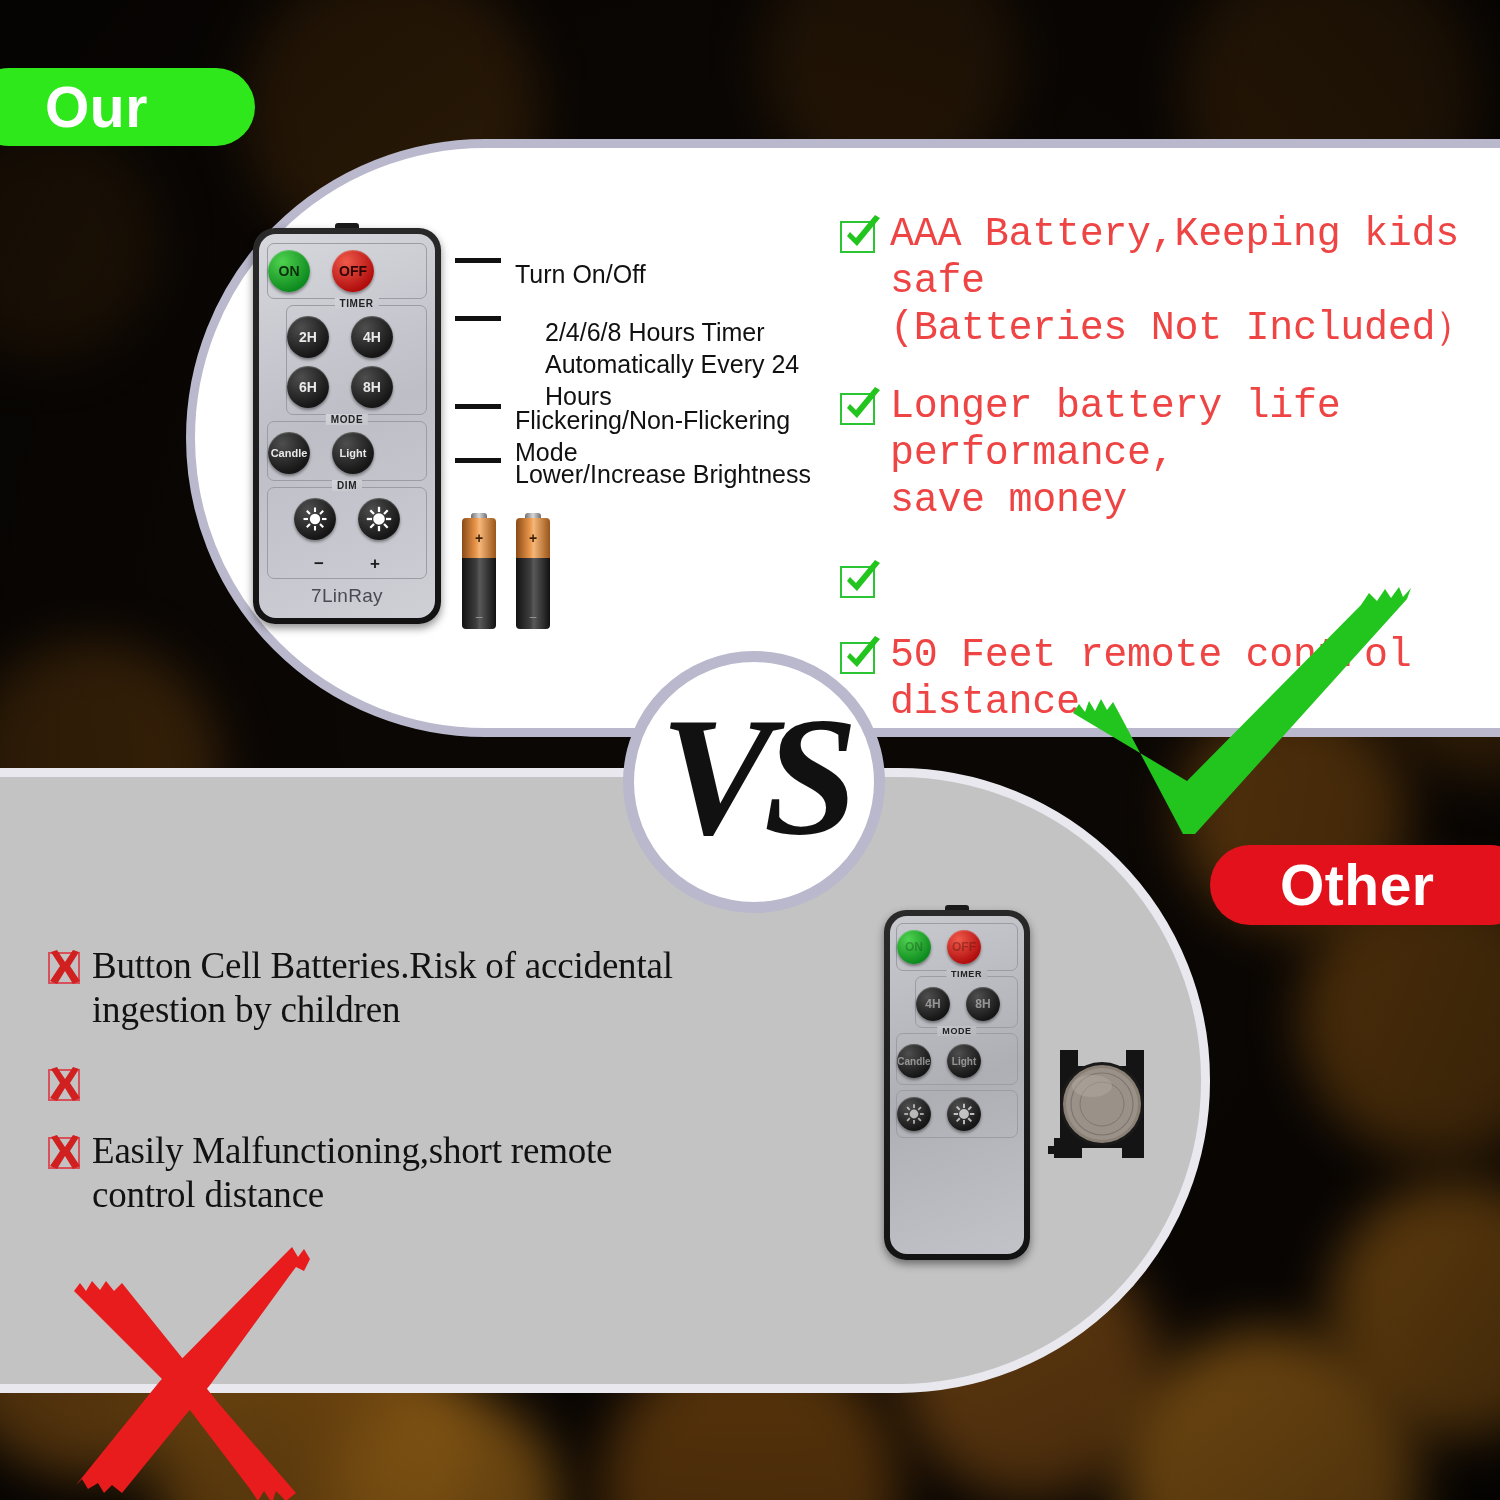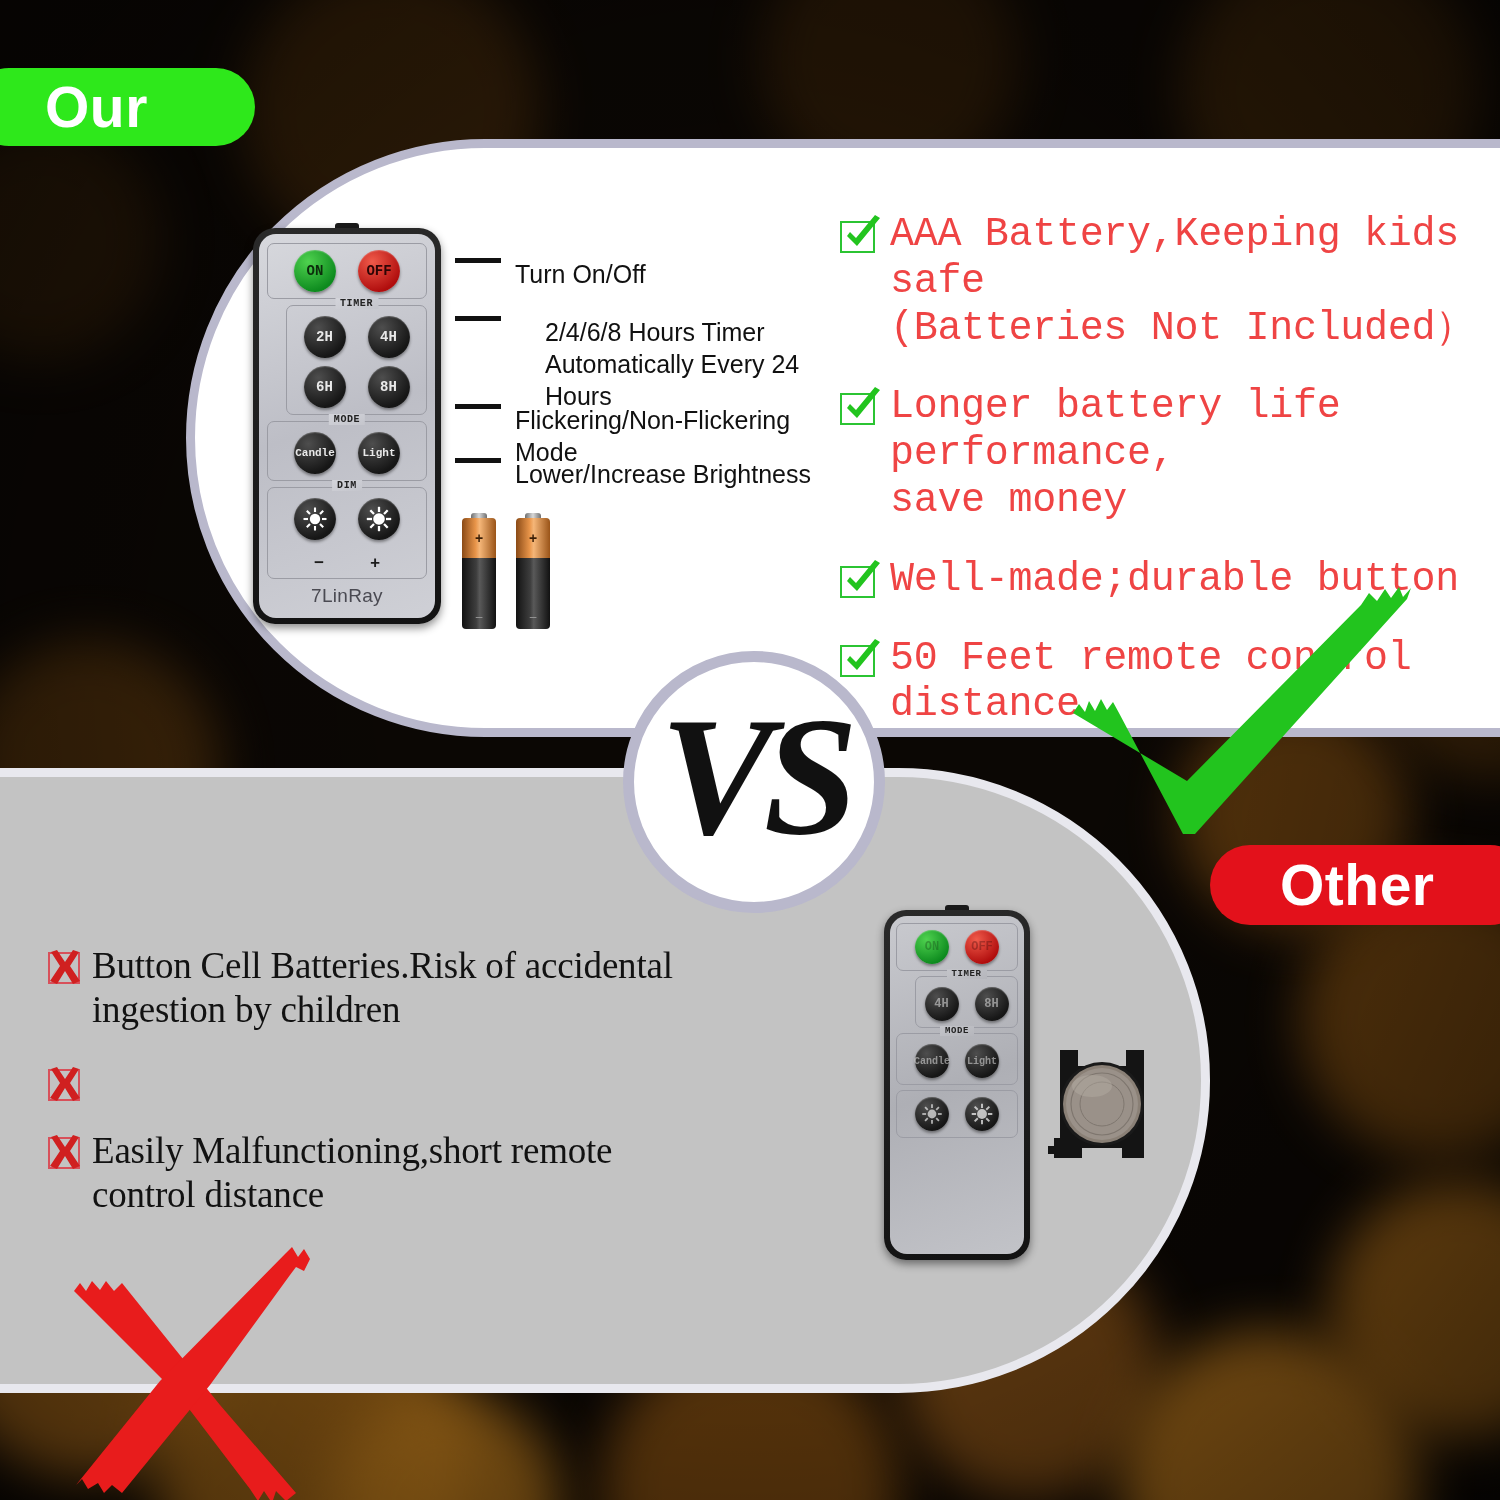--- a/index.html
+++ b/index.html
@@ -118,23 +118,22 @@
     position:absolute; left:50%; top:-5px;
     transform:translateX(-50%);
     width:24px; height:8px;
     background:#1b1b1b; border-radius:3px 3px 0 0;
   }
   .grp {
     position:relative;
     border:1px solid #9b9ca4;
     border-radius:7px;
     display:flex; flex-wrap:wrap;
-    align-items:center; justify-content:center;
+    align-items:center; justify-content:flex-start;
     padding:6px 0;
-    font-family:Liberation Mono, monospace;
   }
   .grp-label {
     position:absolute; top:-8px; left:50%;
     transform:translateX(-50%);
     background:linear-gradient(160deg,#d3d4da,#c4c5cc);
     padding:0 5px;
     font-size:10px; font-weight:bold;
     color:#222; letter-spacing:.6px;
   }
   .btn {
@@ -432,21 +431,20 @@
     <span class="pro-text">Longer battery life performance,
 save money</span>
   </div>
   <div class="pro">
     <span class="tick-box">
       <span class="sq"></span>
       <svg width="44" height="44" viewBox="0 0 44 44">
           <path d="M7 22 L17 32 L40 4 L35 1 L16 24 L10 18 Z" fill="#22c41e"></path>
         </svg>
     </span>
-    <span class="pro-text">Well-made;durable button</span>
   </div>
   <div class="pro">
     <span class="tick-box">
       <span class="sq"></span>
       <svg width="44" height="44" viewBox="0 0 44 44">
           <path d="M7 22 L17 32 L40 4 L35 1 L16 24 L10 18 Z" fill="#22c41e"></path>
         </svg>
     </span>
     <span class="pro-text">50 Feet remote control distance</span>
   </div>

